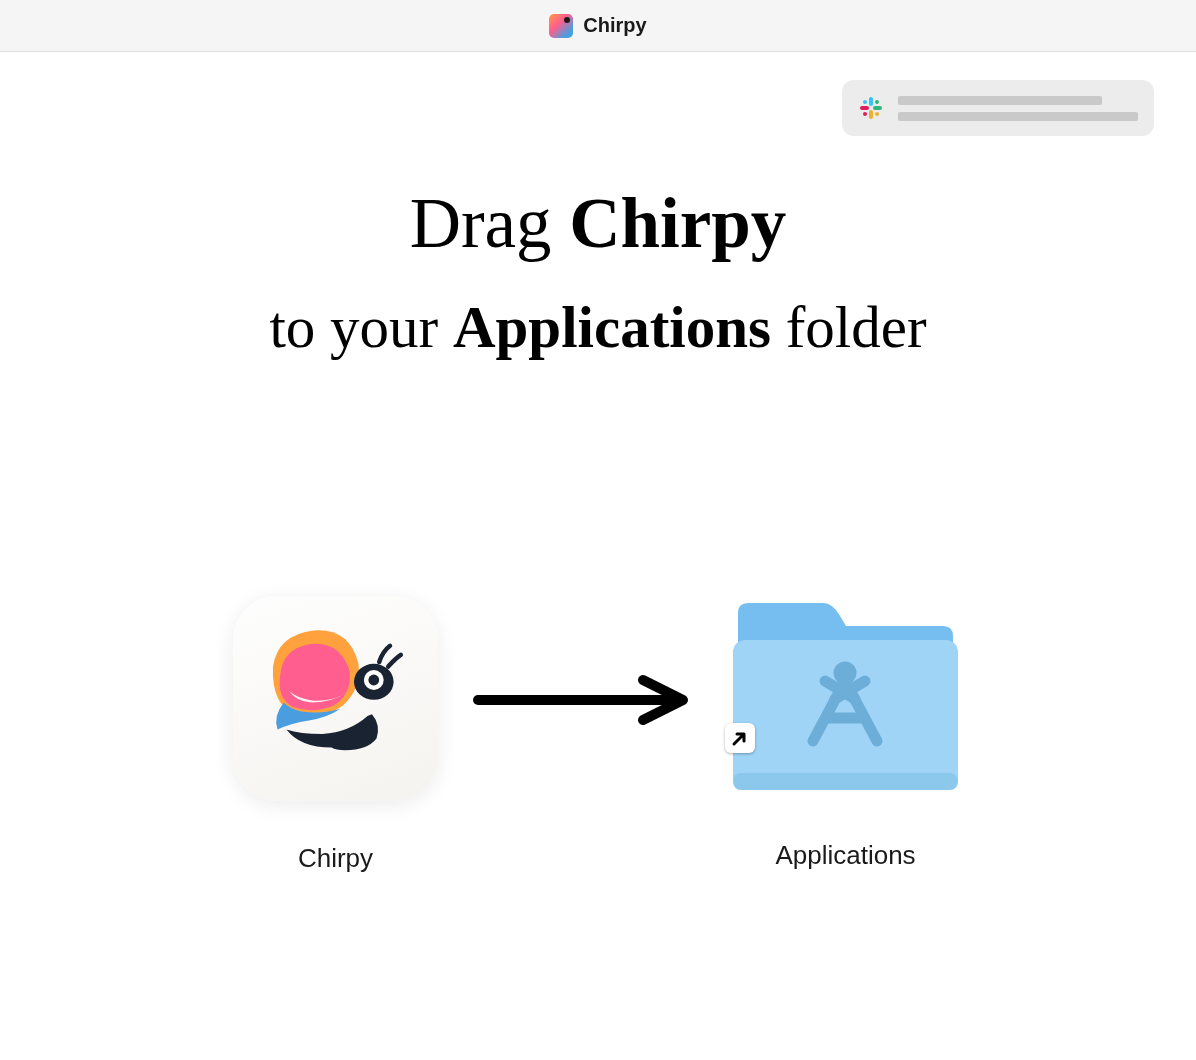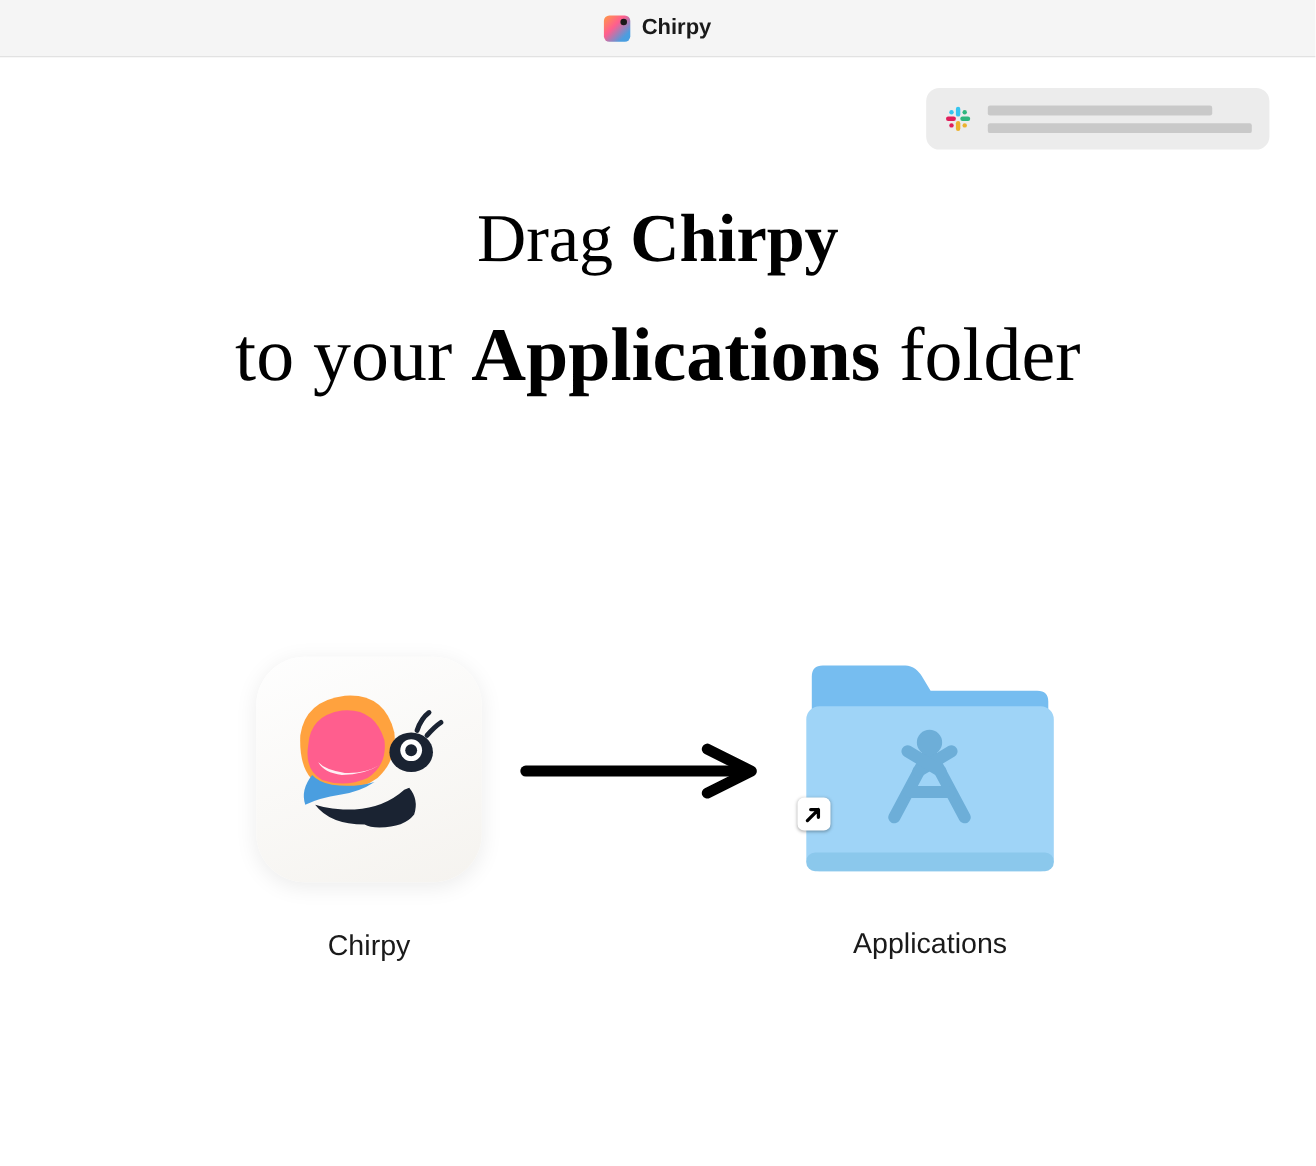--- a/index.html
+++ b/index.html
@@ -94,26 +94,26 @@
     
     .instruction {
       text-align: center;
       margin-top: 125px;
       font-family: Georgia, "Times New Roman", serif;
       color: #000000;
       line-height: 1.3;
     }
     
     .instruction-line1 {
-      font-size: 62px;
+      font-size: 71px;
       font-weight: 400;
     }
     
     .instruction-line2 {
-      font-size: 69px;
+      font-size: 59px;
       font-weight: 400;
       margin-top: 20px;
     }
     
     .instruction strong {
       font-weight: 800;
     }
     
     .drag-area {
       display: flex;

